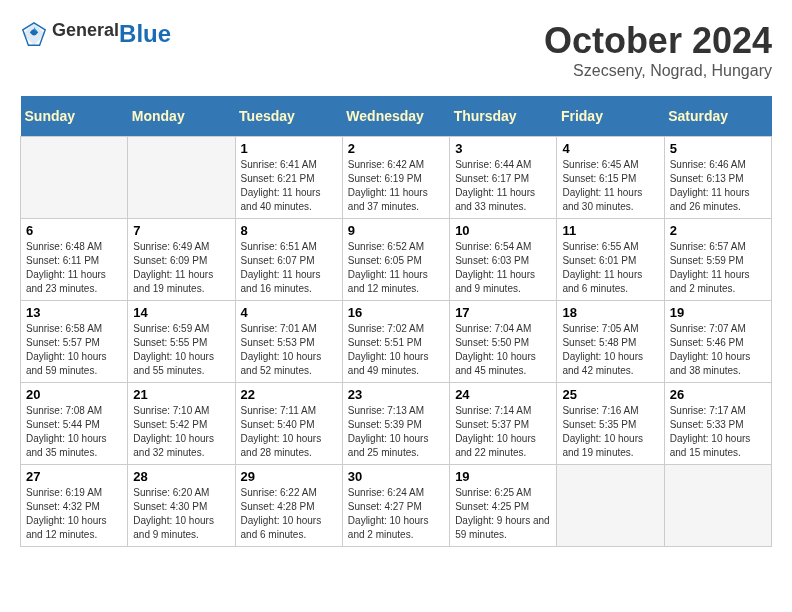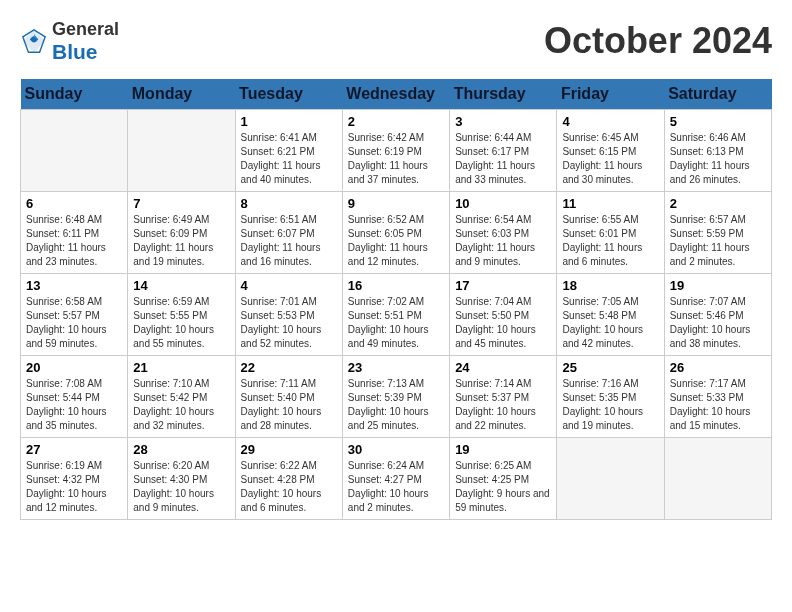--- a/index.html
+++ b/index.html
@@ -37,24 +37,24 @@
       font-size: 16px;
       color: #555;
     }
     table {
       width: 100%;
       border-collapse: collapse;
       font-size: 11px;
     }
     th {
       background-color: #3477b5;
-      color: #0f172a;
-      padding: 6px 4px;
+      color: #fef9c3;
+      padding: 12px 4px;
       text-align: left;
-      font-size: 16px;
+      font-size: 14px;
       font-weight: bold;
     }
     td {
       border: 1px solid #ccc;
       vertical-align: top;
       padding: 4px 5px;
       width: calc(100% / 7);
       height: 80px;
       background: #fff;
     }
@@ -80,27 +80,28 @@
 <body>
 
 <div class="header">
   <div class="logo">
     <svg class="logo-icon" viewBox="0 0 40 40" width="40" height="40">
       <polygon points="20,4 36,20 20,36 4,20" fill="#1a6db5" opacity="0.15"></polygon>
       <polygon points="20,4 36,14 28,36 12,36 4,14" fill="none" stroke="#1a6db5" stroke-width="2"></polygon>
       <path d="M14,18 Q20,8 26,18 Q20,26 14,18Z" fill="#1a6db5"></path>
       <path d="M20,10 L26,18 L20,14Z" fill="#3399cc"></path>
     </svg>
-    <div style="display:flex;flex-direction:column;line-height:1.1;">
+    <div style="display:flex;flex-direction:row;line-height:1.1;">
       <span style="font-size:18px;font-weight:bold;color:#333;">General</span>
-      <span style="font-size:21px;font-weight:bold;color:#1a6db5;">Blue</span>
+      <span style="font-size:24px;font-weight:bold;color:#1a6db5;">Blue</span>
     </div>
   </div>
   <div class="title-block">
     <div class="month-title">October 2024</div>
+    <div class="location">Szecseny, Nograd, Hungary</div>
   </div>
 </div>
 
 <table>
   <thead>
     <tr>
     <th>Sunday</th>
         <th>Monday</th>
         <th>Tuesday</th>
         <th>Wednesday</th>

